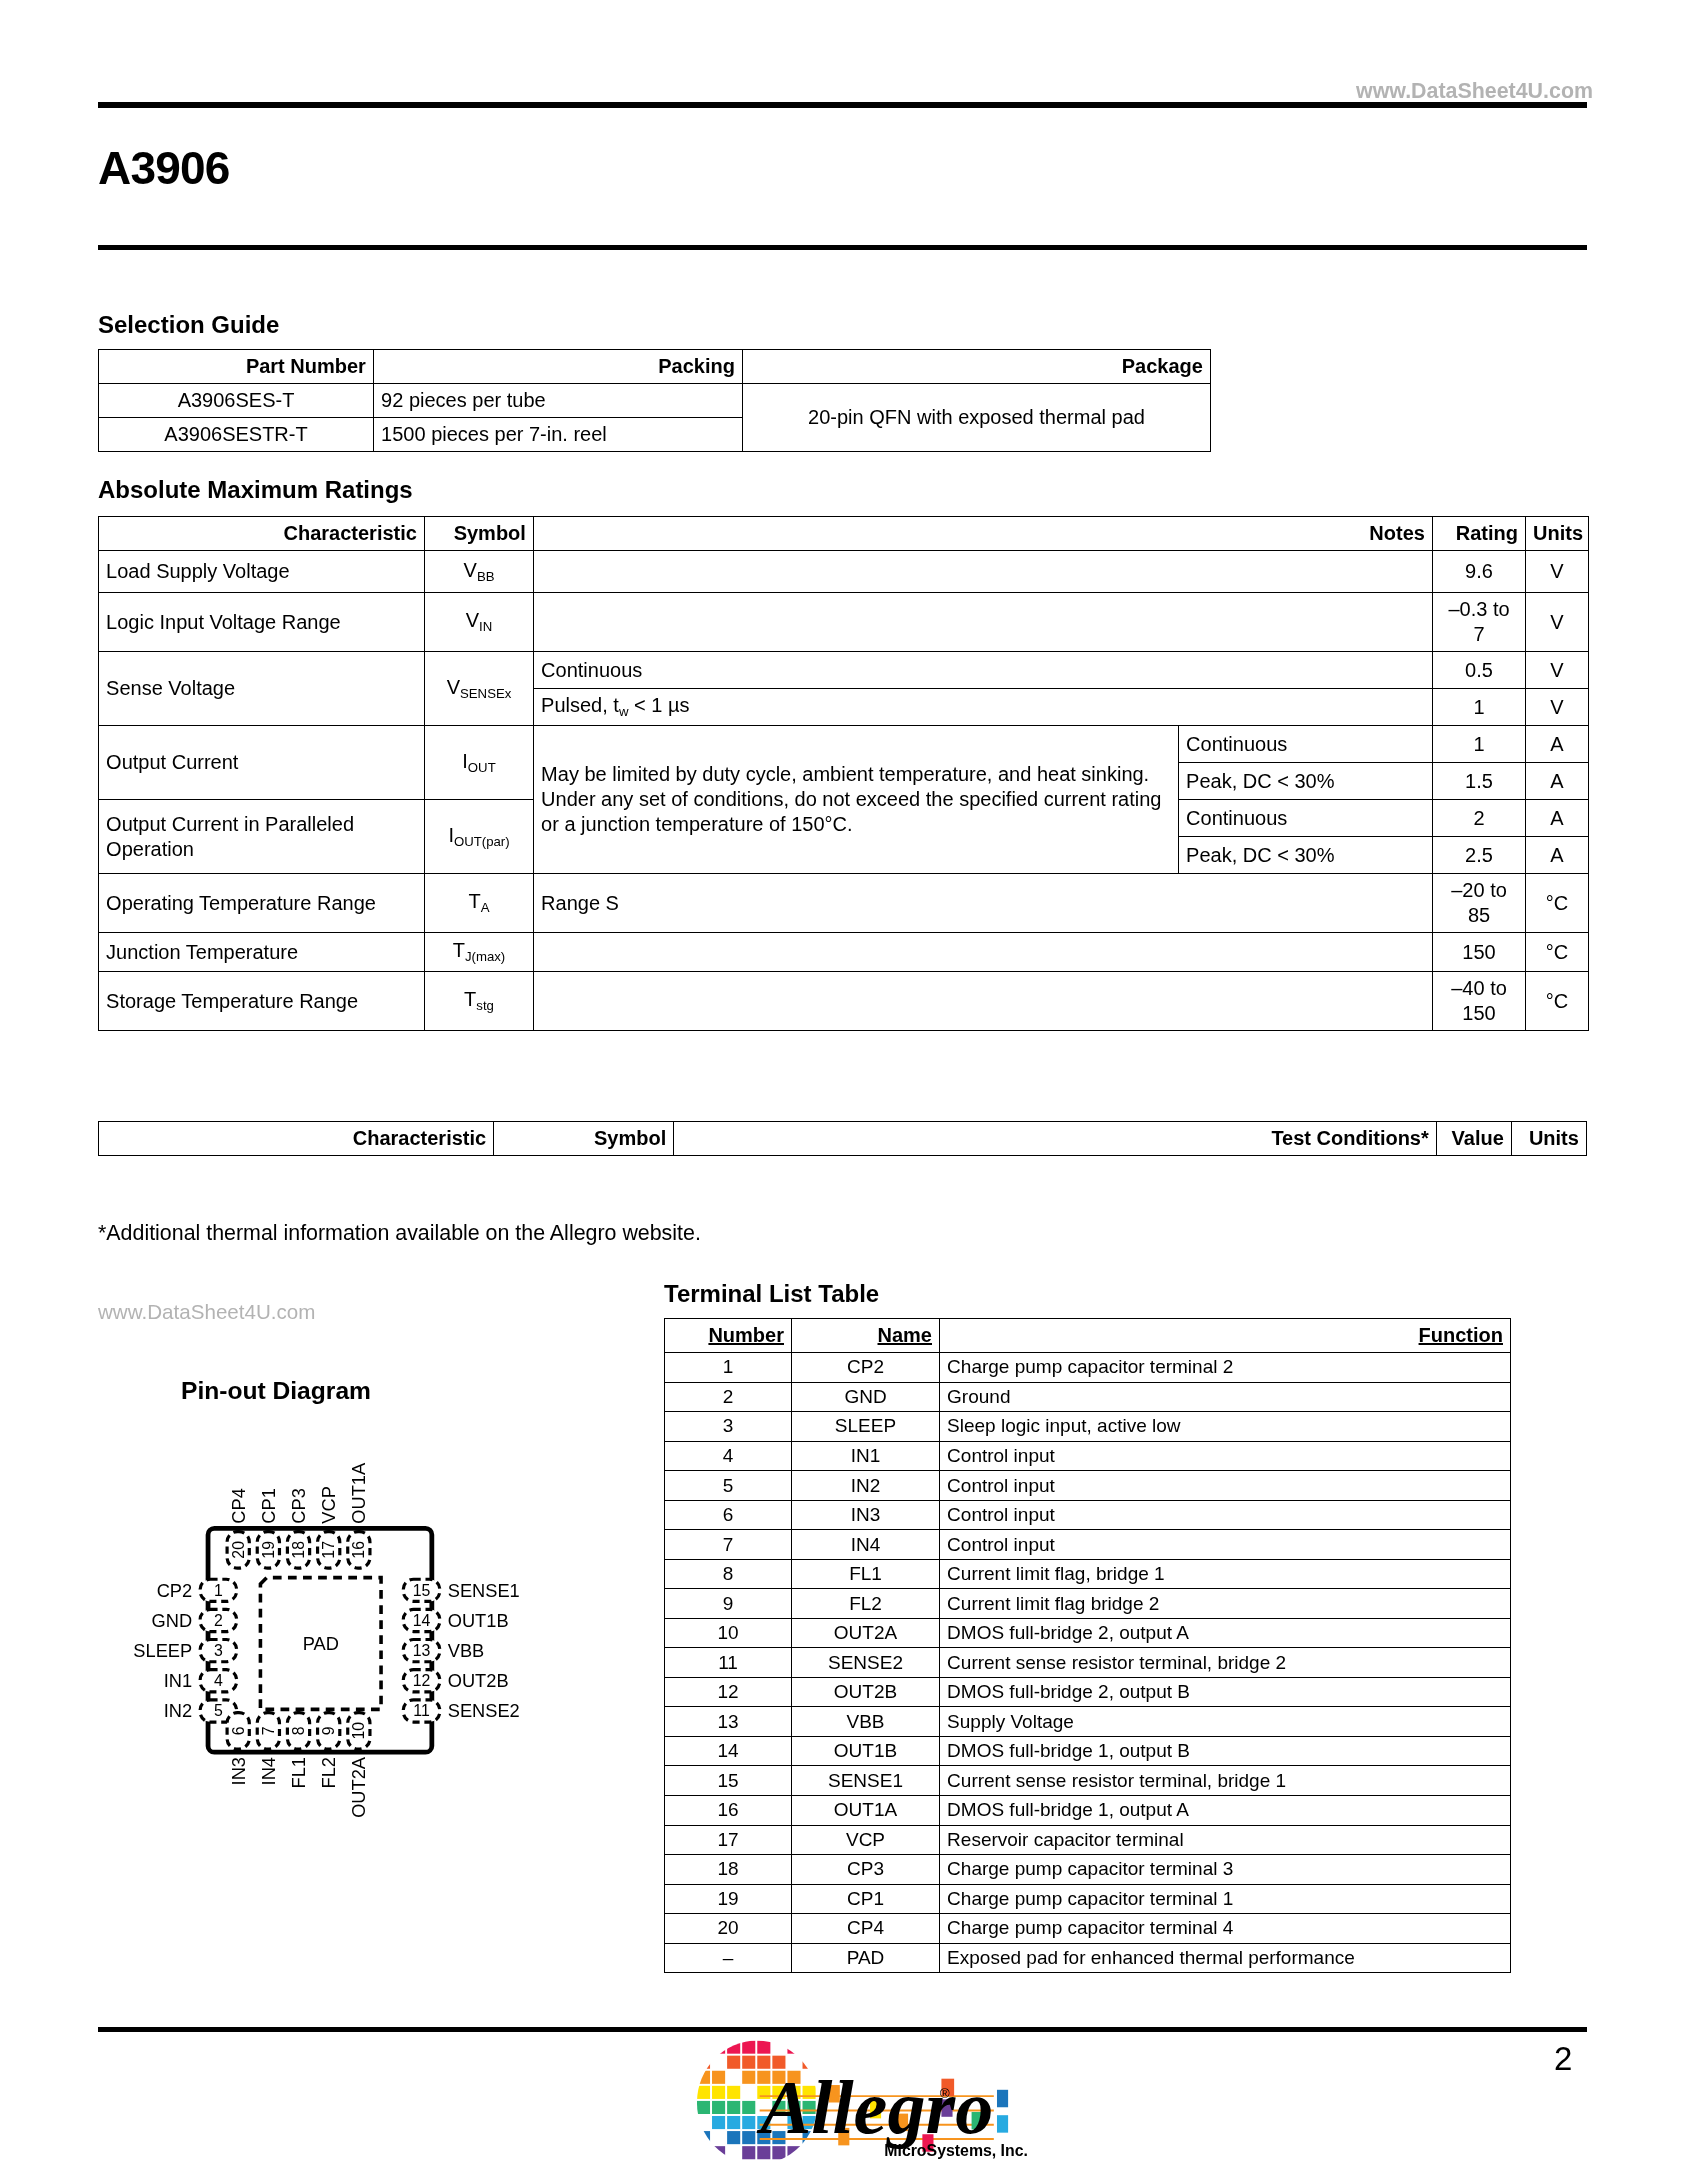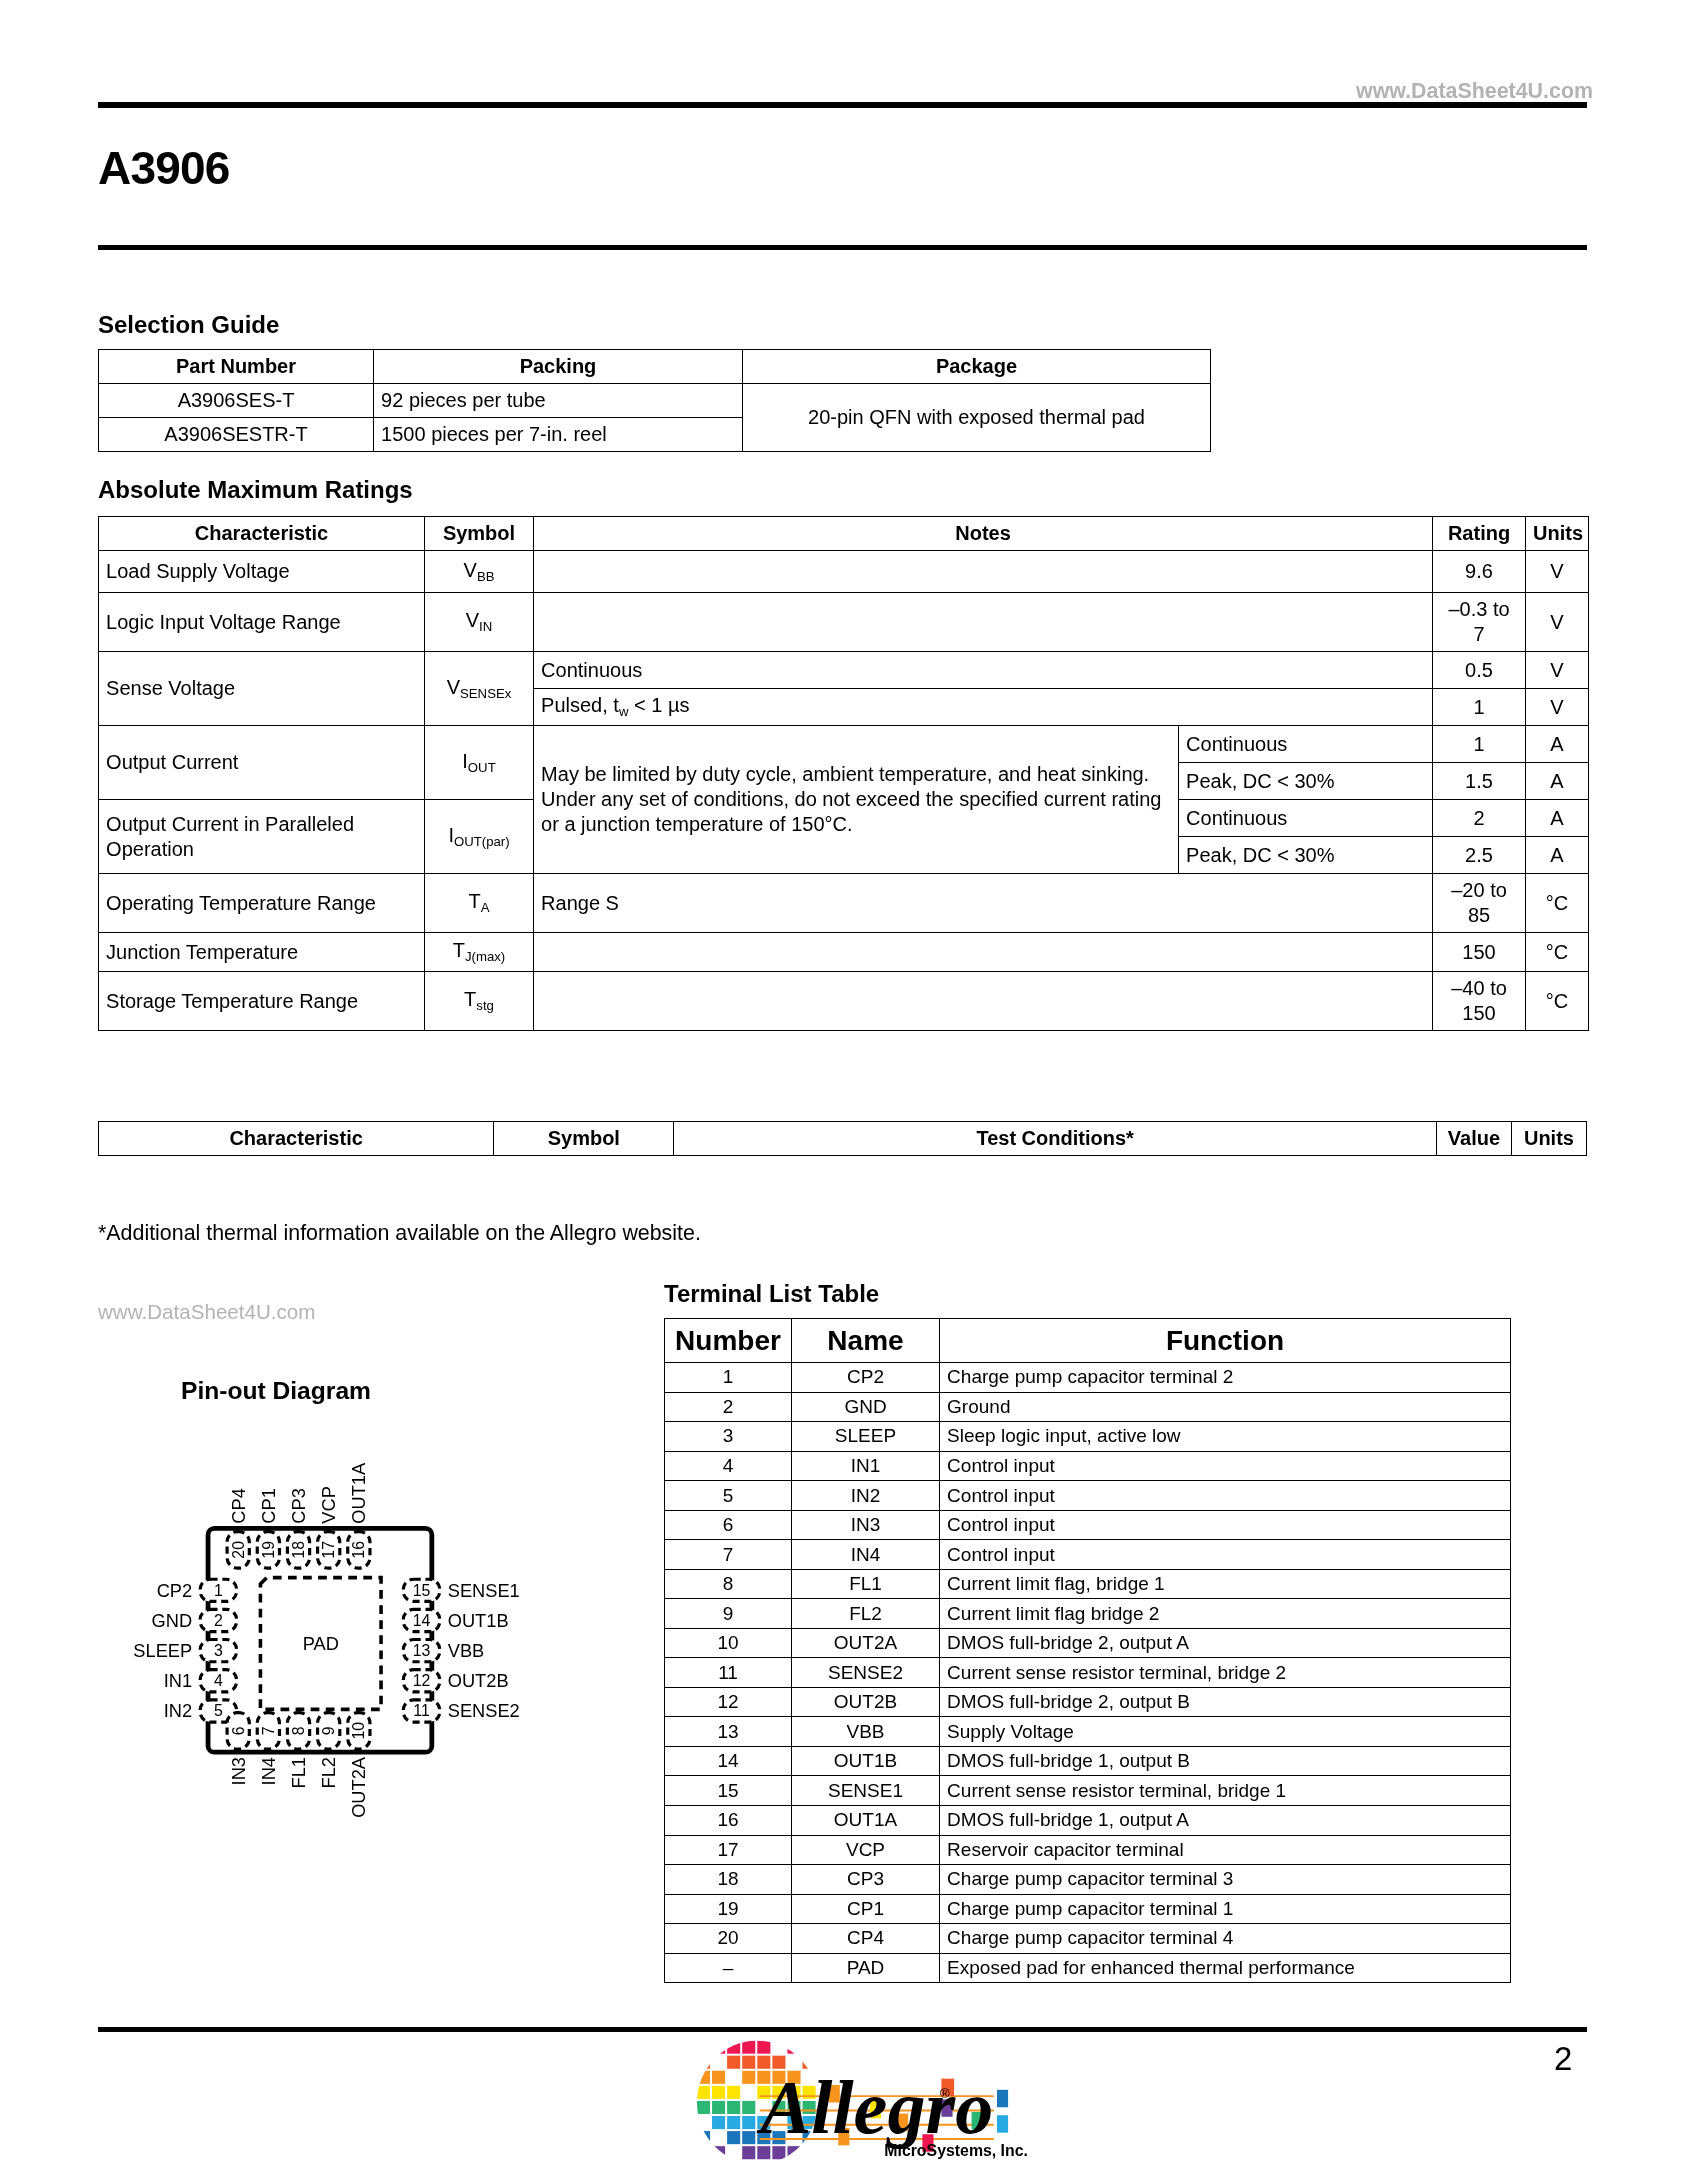--- a/index.html
+++ b/index.html
@@ -43,21 +43,21 @@
     position:absolute;border-collapse:collapse;table-layout:fixed;
     font-size:20px;
   }
   table.dt td, table.dt th{
     border:1.6px solid #000;
     padding:4px 7.1px;
     vertical-align:middle;
     font-weight:normal;
     line-height:1.25;
   }
-  table.dt th{text-align:center;font-weight:bold;}
+  table.dt th{text-align:right;font-weight:bold;}
   .thickbot > td, .thickbot > th{border-bottom-width:3.2px;}
   .ctr{text-align:center;}
   .lft{text-align:left;}
   sub{font-size:0.66em;vertical-align:-0.28em;}
 
   
   #selection-guide{left:98px;top:349px;width:1111px;}
 
   
   #abs-max{left:98px;top:516px;width:1489px;}
@@ -75,21 +75,21 @@
   .pinout-title{
     position:absolute;left:181px;top:1377px;
     font-size:24.6px;font-weight:bold;white-space:nowrap;
   }
   #pinout-svg{position:absolute;left:103px;top:1457px;}
 
   
   .tl-title{position:absolute;left:664px;top:1280px;font-size:24px;font-weight:bold;}
   #terminal-table{left:664px;top:1318px;width:846px;font-size:19px;}
   #terminal-table td{padding:2.4px 7.1px;}
-  #terminal-table th{padding:4px 1px;font-size:28px;}
+  #terminal-table th{padding:4px 7px;font-size:20px;text-decoration:underline;}
 
   
   .rule-foot{position:absolute;left:98px;top:2027px;width:1489px;height:4.8px;background:#000;}
   .footer-addr{
     position:absolute;left:1153px;top:2045px;
     font-size:17.5px;line-height:1.46;white-space:nowrap;
   }
   .page-num{position:absolute;left:1554px;top:2040px;font-size:33px;}
   #allegro-logo{position:absolute;left:684px;top:2039px;}
 </style>

